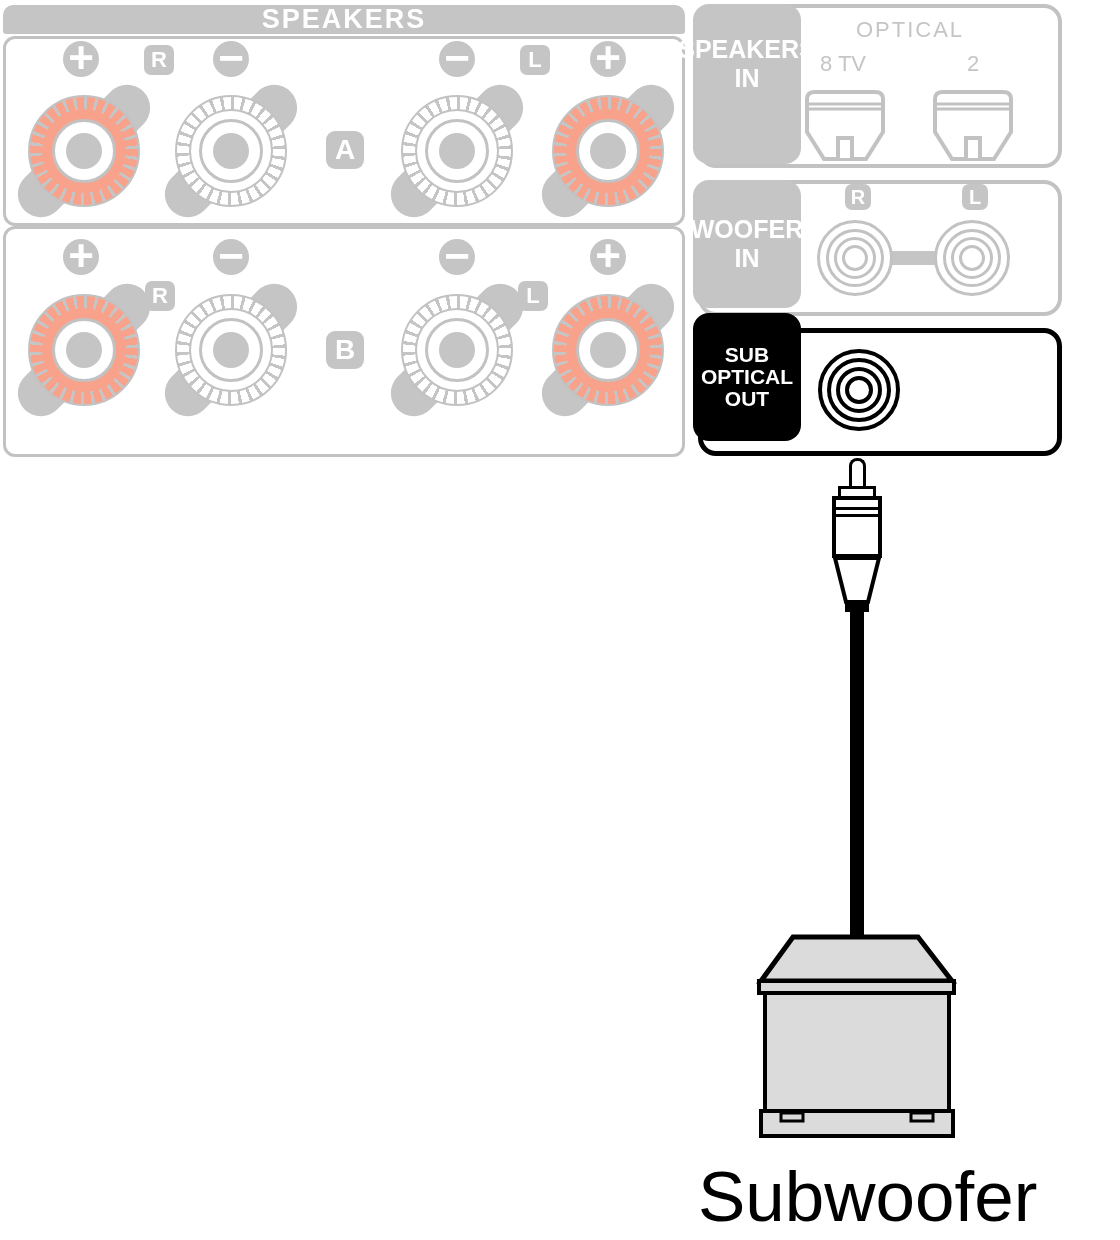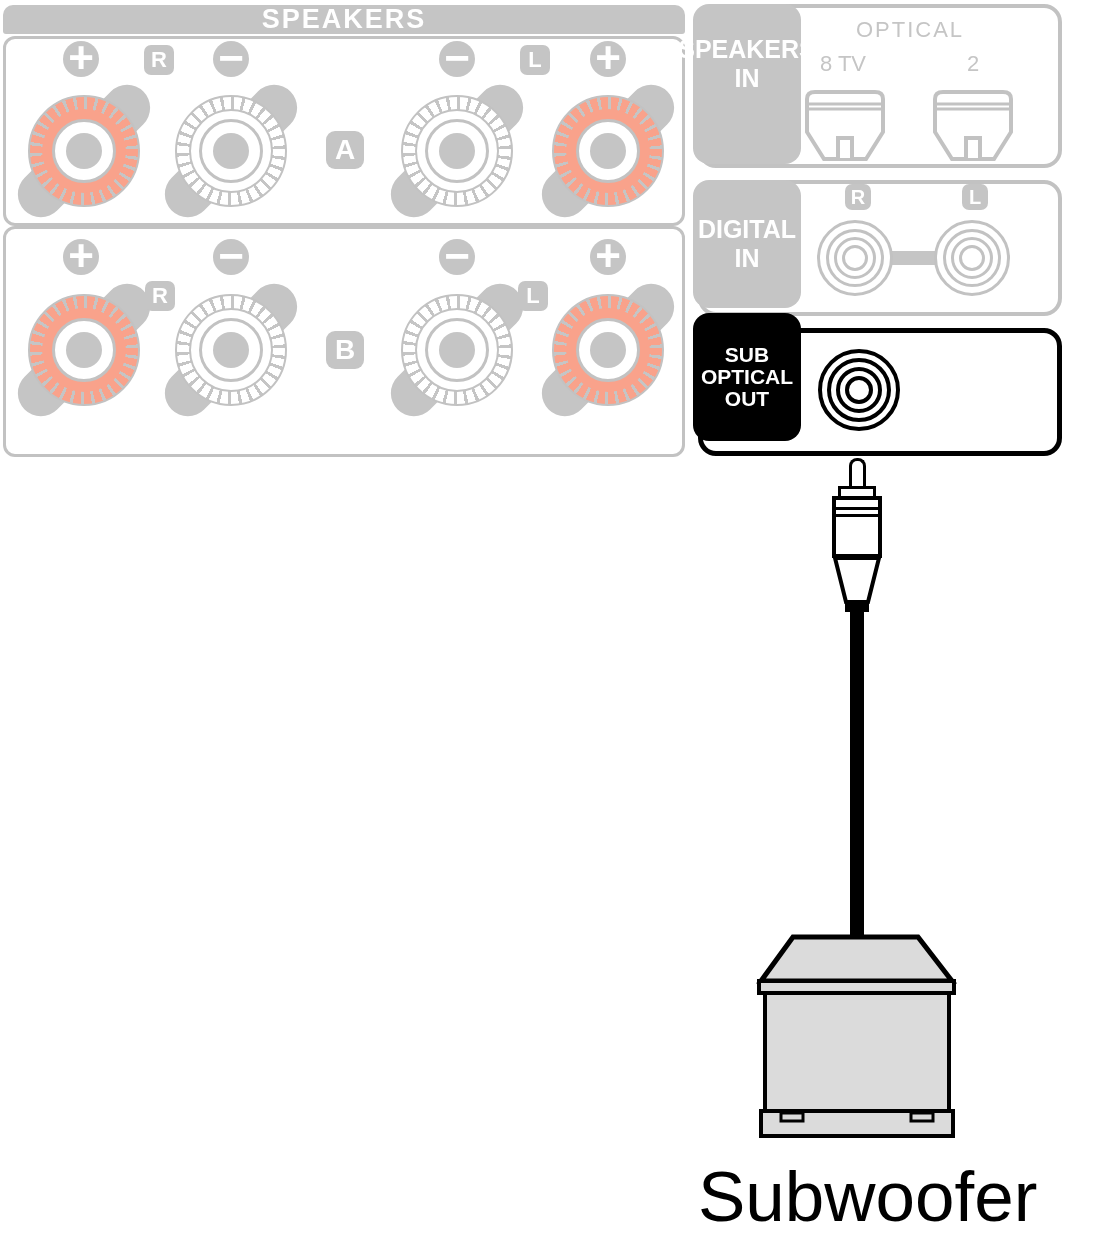--- a/index.html
+++ b/index.html
@@ -206,21 +206,21 @@
       <path d="M10,2 H70 Q78,2 78,9 V42 L61,69 H19 L2,42 V9 Q2,2 10,2 Z" fill="#fff" stroke="#C2C2C2" stroke-width="4"></path>
       <line x1="3" y1="14" x2="77" y2="14" stroke="#C2C2C2" stroke-width="3"></line>
       <line x1="3" y1="19" x2="77" y2="19" stroke="#C2C2C2" stroke-width="3"></line>
       <path d="M33,68 V48 H47 V68" fill="#fff" stroke="#C2C2C2" stroke-width="4"></path>
     </svg>
   </div>
 
   <div>
     <div class="outline-panel" style="top:180px;height:136px;"></div>
     <div class="label-block" style="top:180px;height:128px;">
-      <div>DIGITAL</div>
+      <div>WOOFER</div>
       <div>IN</div>
     </div>
     <div class="badge" style="left:845px;top:184px;width:26px;height:26px;font-size:20px;z-index:2;">
         <span>R</span>
       </div>
     <div class="badge" style="left:962px;top:184px;width:26px;height:26px;font-size:20px;z-index:2;">
         <span>L</span>
       </div>
     <div class="bar" style="left:888px;top:251px;width:50px;height:14px;"></div>
     <div class="rca" style="left:817px;top:220px;">

